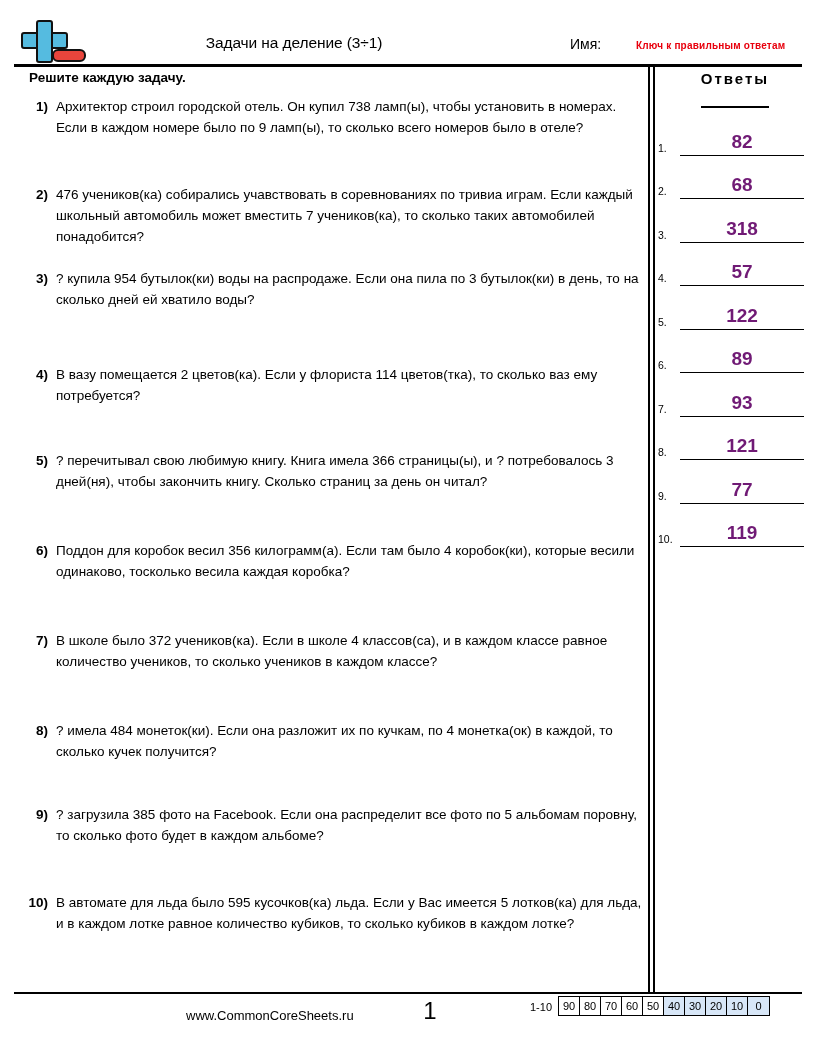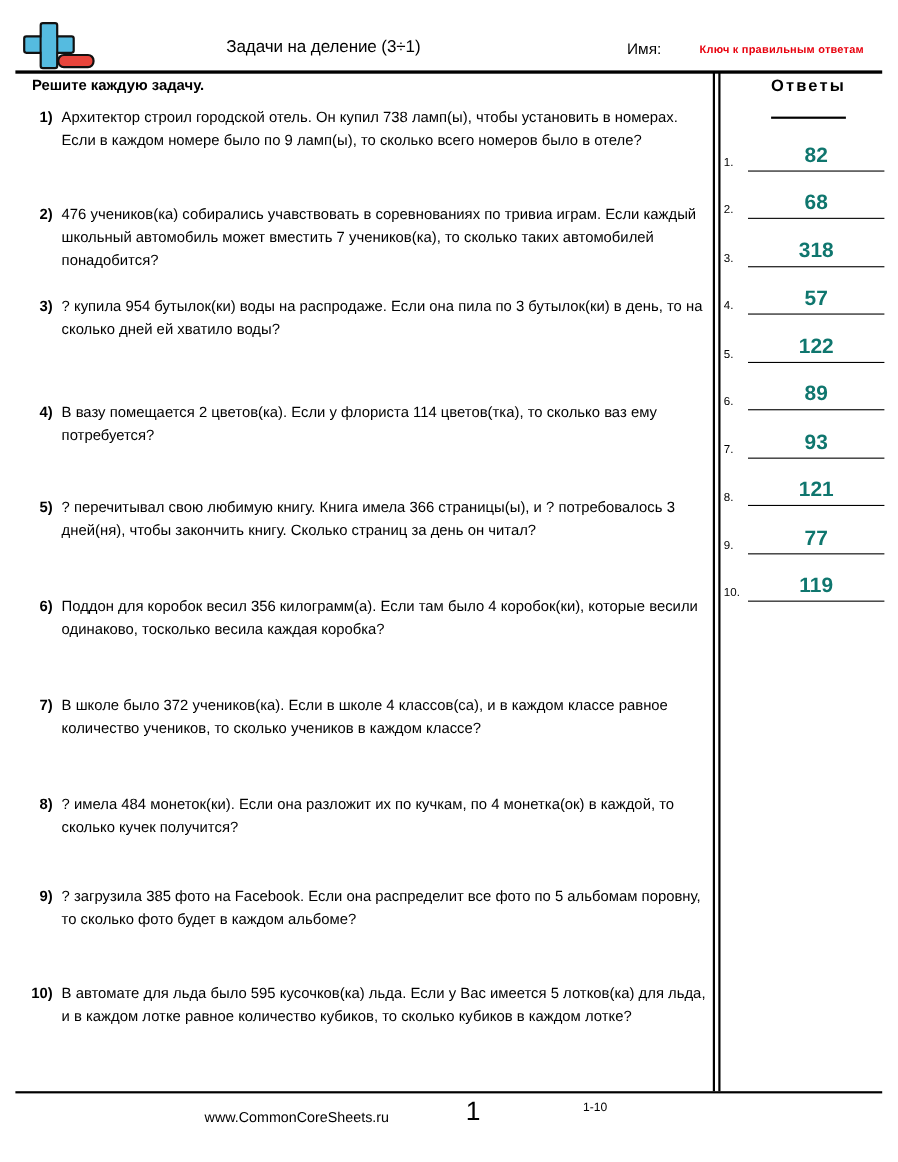--- a/index.html
+++ b/index.html
@@ -47,21 +47,21 @@
   .pnum{width:34px;flex:0 0 34px;text-align:right;padding-right:8px;
       font-size:13.5px;font-weight:bold;line-height:21px;}
   .ptext{flex:1;font-size:13.5px;line-height:21px;}
 
   
   .answers{position:absolute;left:656px;top:112px;width:152px;}
   .ans-row{position:relative;height:43.5px;}
   .ans-num{position:absolute;left:2px;bottom:2px;font-size:10.5px;}
   .ans-line{position:absolute;left:24px;bottom:0;width:124px;border-bottom:1.3px solid #000;height:1px;}
   .ans-val{position:absolute;left:24px;bottom:3px;width:124px;text-align:center;
-      font-size:19px;font-weight:bold;color:#0f766e;}
+      font-size:19px;font-weight:bold;color:#701a75;}
 
   
   .foot-rule{position:absolute;left:14px;top:992px;width:788px;height:2px;background:#000;}
   .brand{position:absolute;left:32px;top:1060px;width:122px;height:30px;background:#000;
       display:flex;align-items:center;justify-content:center;}
   .brand .oval{width:136px;height:25px;background:#fff;border-radius:13px;
       display:flex;align-items:center;justify-content:center;
       font-size:17px;font-weight:bold;color:#000;letter-spacing:-0.2px;}
   .site{position:absolute;left:186px;top:1008px;font-size:13px;}
   .pageno{position:absolute;left:400px;top:997px;width:60px;text-align:center;font-size:24px;}
@@ -197,15 +197,27 @@
     </div>
 
   <div class="foot-rule"></div>
   <div class="brand">
     <div class="oval">Математика</div>
   </div>
   <div class="site">www.CommonCoreSheets.ru</div>
   <div class="pageno">1</div>
   <div class="score">
     <div class="score-label">1-10</div>
+    <div class="score-cells" id="score-cells">
+        <div>90</div>
+        <div>80</div>
+        <div>70</div>
+        <div>60</div>
+        <div>50</div>
+        <div class="hl">40</div>
+        <div class="hl">30</div>
+        <div class="hl">20</div>
+        <div class="hl">10</div>
+        <div class="hl">0</div>
+      </div>
   </div>
 
 </div>
 
 </body></html>

